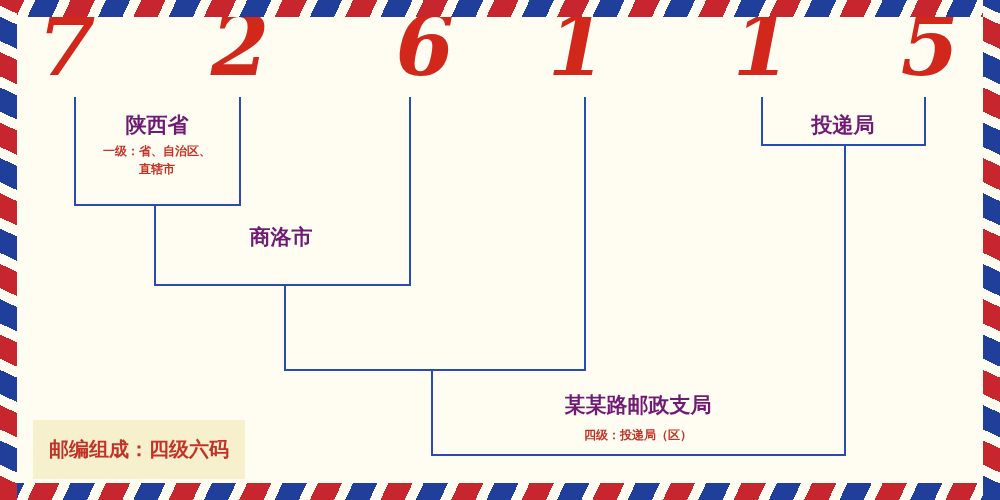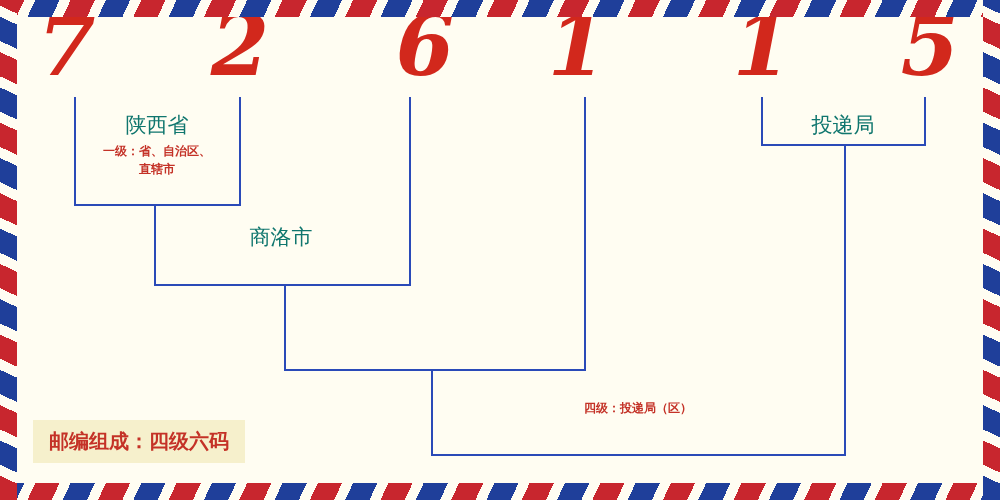--- a/index.html
+++ b/index.html
@@ -18,26 +18,26 @@
     background:repeating-linear-gradient(25deg,#1f3f9a 0 22px,#fffdf2 22px 32px,#c8262e 32px 54px,#fffdf2 54px 64px);}
 
   .connectors{position:absolute;top:0;left:0;z-index:1;}
 
   .digit{position:absolute;top:4px;transform:translateX(-50%);
     font-family:"DejaVu Serif","Liberation Serif",serif;
     font-style:italic;font-weight:bold;font-size:84px;line-height:1;
     color:#d2281c;z-index:2;}
 
   .label-group{position:absolute;transform:translateX(-50%);text-align:center;z-index:2;white-space:nowrap;}
-  .place-name{color:#0f766e;font-weight:normal;font-size:21px;line-height:1.3;}
+  .place-name{color:#701a75;font-weight:bold;font-size:21px;line-height:1.3;}
   .level-desc{color:#c43227;font-weight:bold;font-size:12px;line-height:1.45;margin-top:4px;}
   .g1 .level-desc{width:118px;margin-left:auto;margin-right:auto;white-space:normal;}
   .g4 .level-desc{margin-top:8px;}
 
-  .note-box{position:absolute;left:33px;top:420px;background:#f6f0cc;padding:8px 16px;z-index:2;}
+  .note-box{position:absolute;left:33px;top:420px;background:#f6f0cc;padding:16px 16px;z-index:2;}
   .note-box span{color:#c43227;font-weight:bold;font-size:20px;white-space:nowrap;}
 </style>
 </head>
 <body>
 
 <div class="page">
 
   <div class="edge edge-top"></div>
   <div class="edge edge-bottom"></div>
   <div class="edge edge-left"></div>
@@ -64,20 +64,21 @@
   </div>
 
   <div class="label-group g2" style="left:281px;top:224px">
     <div class="place-name">商洛市</div>
   </div>
 
   <div class="label-group g3" style="left:435px;top:310px">
   </div>
 
   <div class="label-group g4" style="left:638px;top:392px">
+    <div class="place-name">某某路邮政支局</div>
     <div class="level-desc">四级：投递局（区）</div>
   </div>
 
   <div class="label-group g5" style="left:843px;top:112px">
     <div class="place-name">投递局</div>
   </div>
 
   <div class="note-box">
     <span>邮编组成：四级六码</span>
   </div>

